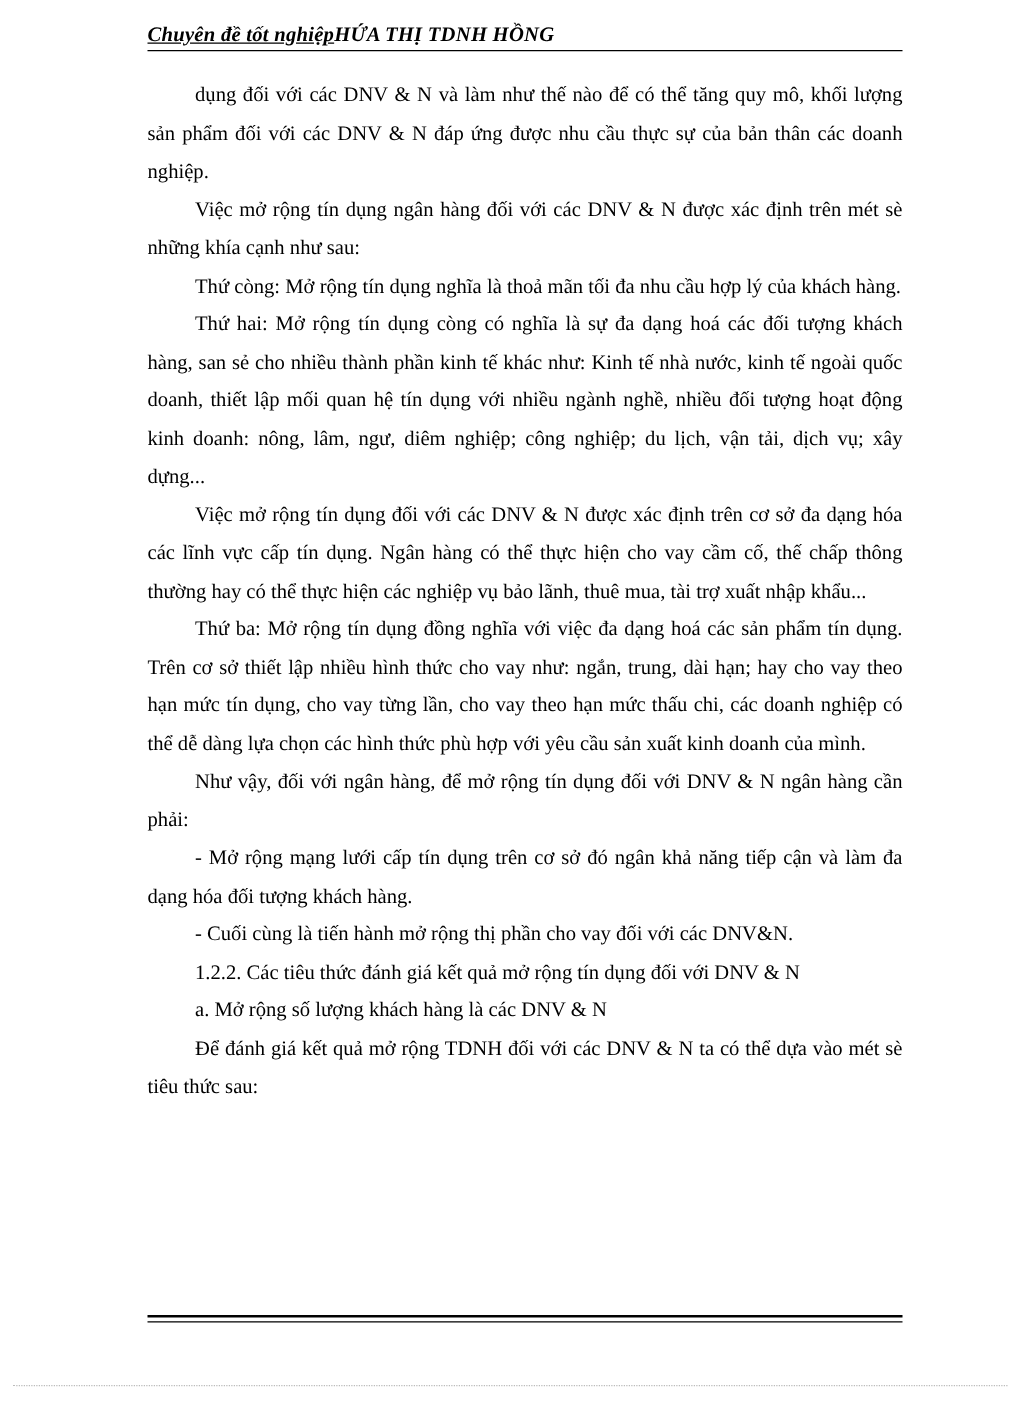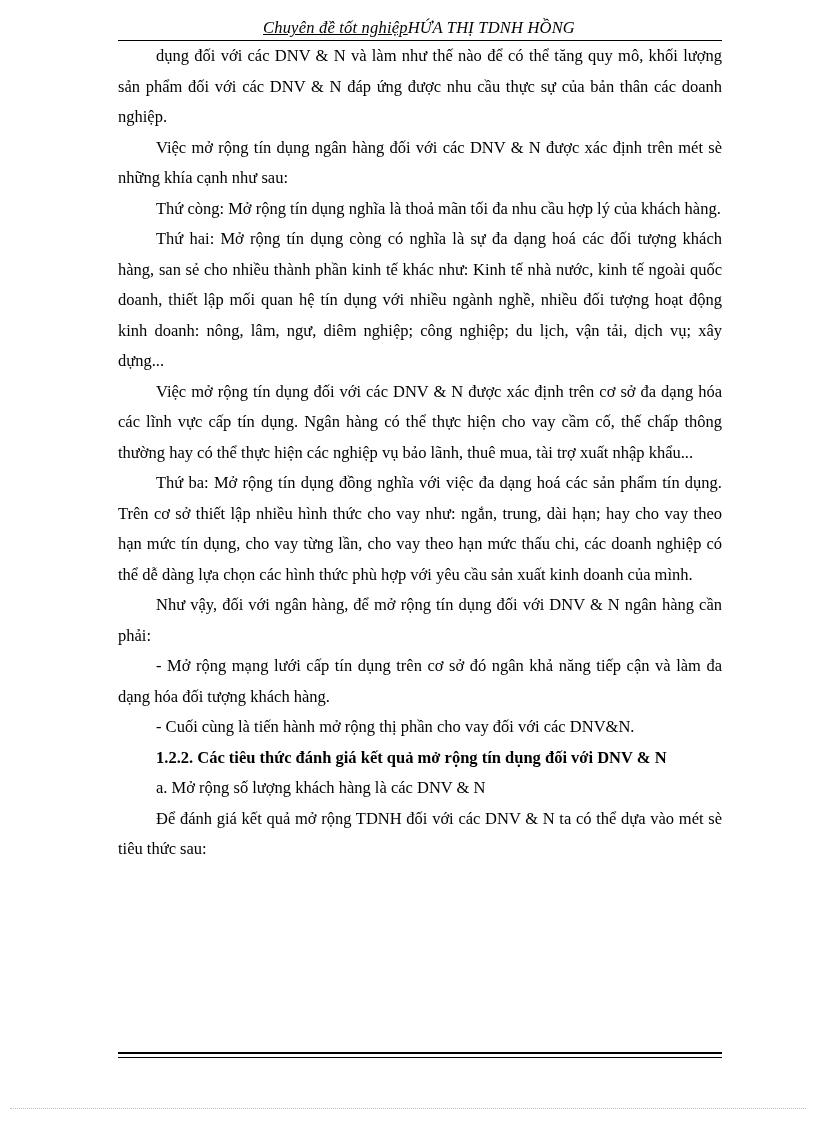--- a/index.html
+++ b/index.html
@@ -23,53 +23,54 @@
     box-sizing: border-box;
   }
   .content {
     position: absolute;
     left: 118px;
     top: 18px;
     width: 604px;
   }
   .header-row {
     display: flex;
-    justify-content: center;
+    justify-content: flex-start;
     align-items: baseline;
     font-style: italic;
-    font-weight: normal;
+    font-weight: bold;
     font-size: 16.5px;
     letter-spacing: 0.2px;
   }
   .header-left {
     text-decoration: underline;
     white-space: nowrap;
   }
   .header-right {
     white-space: nowrap;
     padding-right: 2px;
   }
   .header-rule {
     margin-top: 2px;
     border-bottom: 1.2px solid #000;
     width: 100%;
   }
   .body-text {
+    margin-top: 20px;
     font-size: 16.5px;
     line-height: 1.85;
     text-align: justify;
     text-justify: inter-word;
   }
   .body-text p {
     margin: 0;
     text-indent: 38px;
     text-align: justify;
   }
   .body-text p.heading {
-    font-weight: bold;
+    font-weight: normal;
     text-indent: 38px;
   }
   .bottom-rule-wrap {
     position: absolute;
     left: 118px;
     top: 1052px;
     width: 604px;
   }
   .bottom-rule {
     border-top: 2.5px solid #000;

